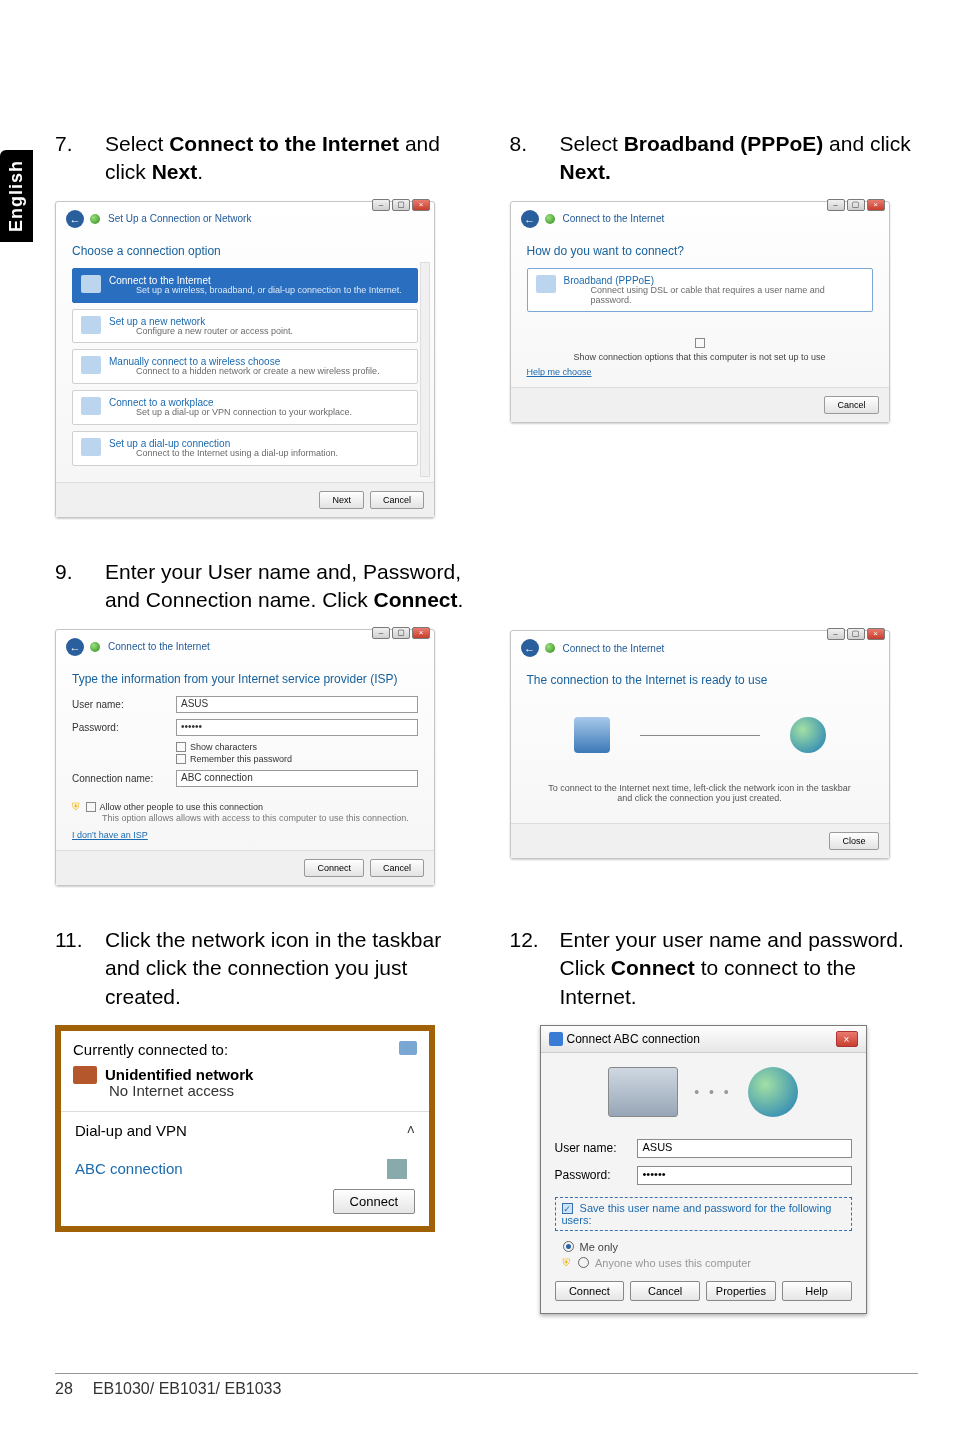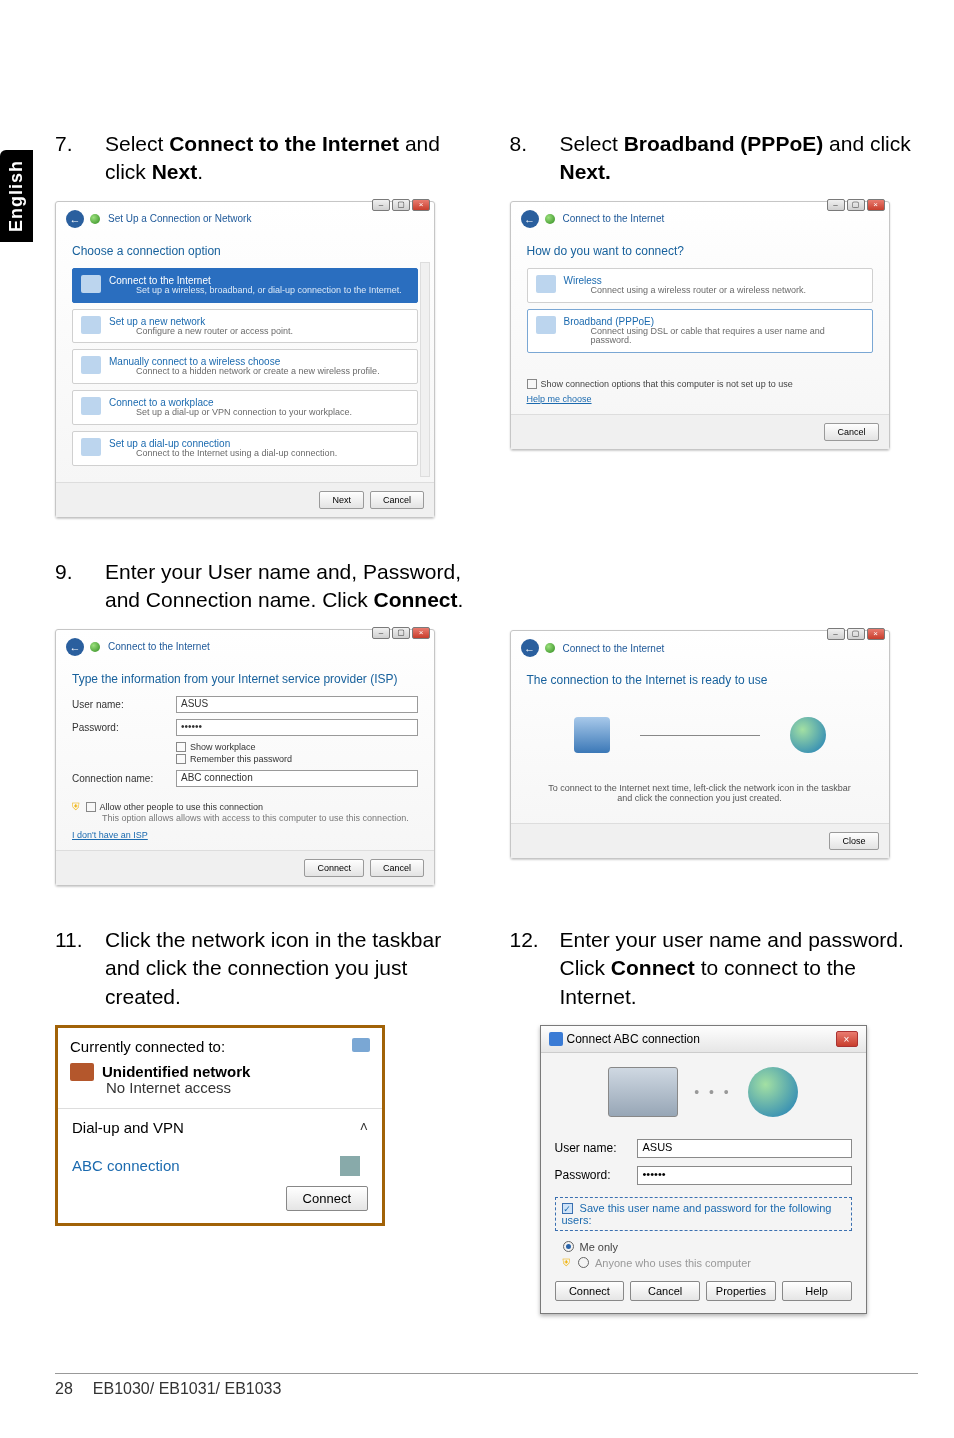--- a/index.html
+++ b/index.html
@@ -149,21 +149,21 @@
     border: 1px solid #9a9a9a;
     background: linear-gradient(#fefefe,#e3e3e3);
     border-radius: 2px;
     font-size: 9px;
     padding: 3px 12px;
     cursor: pointer;
   }
 
   
   .link { color: #1b6aaf; text-decoration: underline; font-size: 9px; }
-  .checkline { display: flex; align-items: center; gap: 4px; font-size: 9px; color: #444; margin-top: 26px; }
+  .checkline { display: flex; align-items: center; gap: 4px; font-size: 9px; color: #444; margin-top: 26px; flex-direction: column; }
   .check { width: 10px; height: 10px; border: 1px solid #888; display:inline-block; }
 
   
   .form-row { display:flex; align-items:center; gap: 14px; margin: 6px 0; }
   .form-row label { width: 90px; font-size: 10px; color: #333; }
   .form-row .input {
     flex:1; height: 17px;
     border: 1px solid #9a9a9a;
     background:#fff;
     padding: 1px 4px;
@@ -180,22 +180,22 @@
     width: 36px; height: 36px;
     border-radius: 4px;
   }
   .pc-icon { background: linear-gradient(#a8c9ea,#3b78b7); }
   .globe-icon { background: radial-gradient(circle at 35% 35%, #a3e0a3, #1b7ab8); border-radius:50%;}
   .line { flex:1; height:1px; background:#888; max-width:120px;}
   .note-text { font-size:9px; color:#555; text-align:center; padding: 0 20px 10px 20px; }
 
   
   .flyout {
-    border: 3px solid #a16207;
-    width: 330px;
+    border: 6px solid #a16207;
+    width: 380px;
     font-size: 15px;
     background: #fff;
   }
   .flyout .hdr { display:flex; justify-content:space-between; align-items:flex-start; padding: 10px 12px 4px 12px; }
   .flyout .sub { font-size: 15px; padding: 0 12px 12px 48px; color:#333; margin-top:-4px;}
   .flyout .row { border-top: 1px solid #ddd; padding: 10px 14px; display:flex; justify-content:space-between; align-items:center; }
   .flyout .row2 { padding: 10px 14px 6px 14px; display:flex; justify-content:space-between; align-items:center; color:#1b6aaf;}
   .flyout .conn-btn-row { padding: 4px 14px 12px 14px; display:flex; justify-content:flex-end;}
   .flyout .btn2 { border:1px solid #888; background:linear-gradient(#fff,#e5e5e5); padding:4px 16px; font-size:13px; border-radius:2px; cursor:pointer;}
   .chev { font-size:14px; color:#333;}
@@ -300,21 +300,21 @@
             <div class="opt-icon"></div>
             <div class="opt-main">
               <div class="opt-title blue">Connect to a workplace</div>
               <div class="opt-sub">Set up a dial-up or VPN connection to your workplace.</div>
             </div>
           </div>
           <div class="opt">
             <div class="opt-icon"></div>
             <div class="opt-main">
               <div class="opt-title blue">Set up a dial-up connection</div>
-              <div class="opt-sub">Connect to the Internet using a dial-up connection.</div>
+              <div class="opt-sub">Connect to the Internet using a dial-up information.</div>
             </div>
           </div>
           <div class="scrollbar"></div>
         </div>
         <div class="win-footer">
           <button class="btn">Next</button>
           <button class="btn">Cancel</button>
         </div>
       </div>
     </div>
@@ -332,27 +332,20 @@
           <span>▢</span>
           <span class="close">×</span>
         </div>
         <div class="win-title">
           <span class="back-arrow">←</span>
           <span class="green-pin"></span>
           <span>Connect to the Internet</span>
         </div>
         <div class="win-body">
           <div class="win-heading">How do you want to connect?</div>
-          <div class="opt">
-            <div class="opt-icon"></div>
-            <div class="opt-main">
-              <div class="opt-title blue">Wireless</div>
-              <div class="opt-sub">Connect using a wireless router or a wireless network.</div>
-            </div>
-          </div>
           <div class="opt" style="border-color:#7aa7d4;">
             <div class="opt-icon"></div>
             <div class="opt-main">
               <div class="opt-title blue">Broadband (PPPoE)</div>
               <div class="opt-sub">Connect using DSL or cable that requires a user name and password.</div>
             </div>
           </div>
           <div class="checkline">
             <span class="check"></span>
             <span>Show connection options that this computer is not set up to use</span>
@@ -388,21 +381,21 @@
           <div class="form-row">
             <label>User name:</label>
             <div class="input">ASUS</div>
           </div>
           <div class="form-row">
             <label>Password:</label>
             <div class="input">••••••</div>
           </div>
           <div class="cb-row">
               <span class="check"></span>
-              <span>Show workplace</span>
+              <span>Show characters</span>
             </div>
           <div class="cb-row">
               <span class="check"></span>
               <span>Remember this password</span>
             </div>
           <div class="form-row">
             <label>Connection name:</label>
             <div class="input">ABC connection</div>
           </div>
           <div style="margin-top:14px; display:flex; gap:4px; align-items:center; font-size:9px;">

